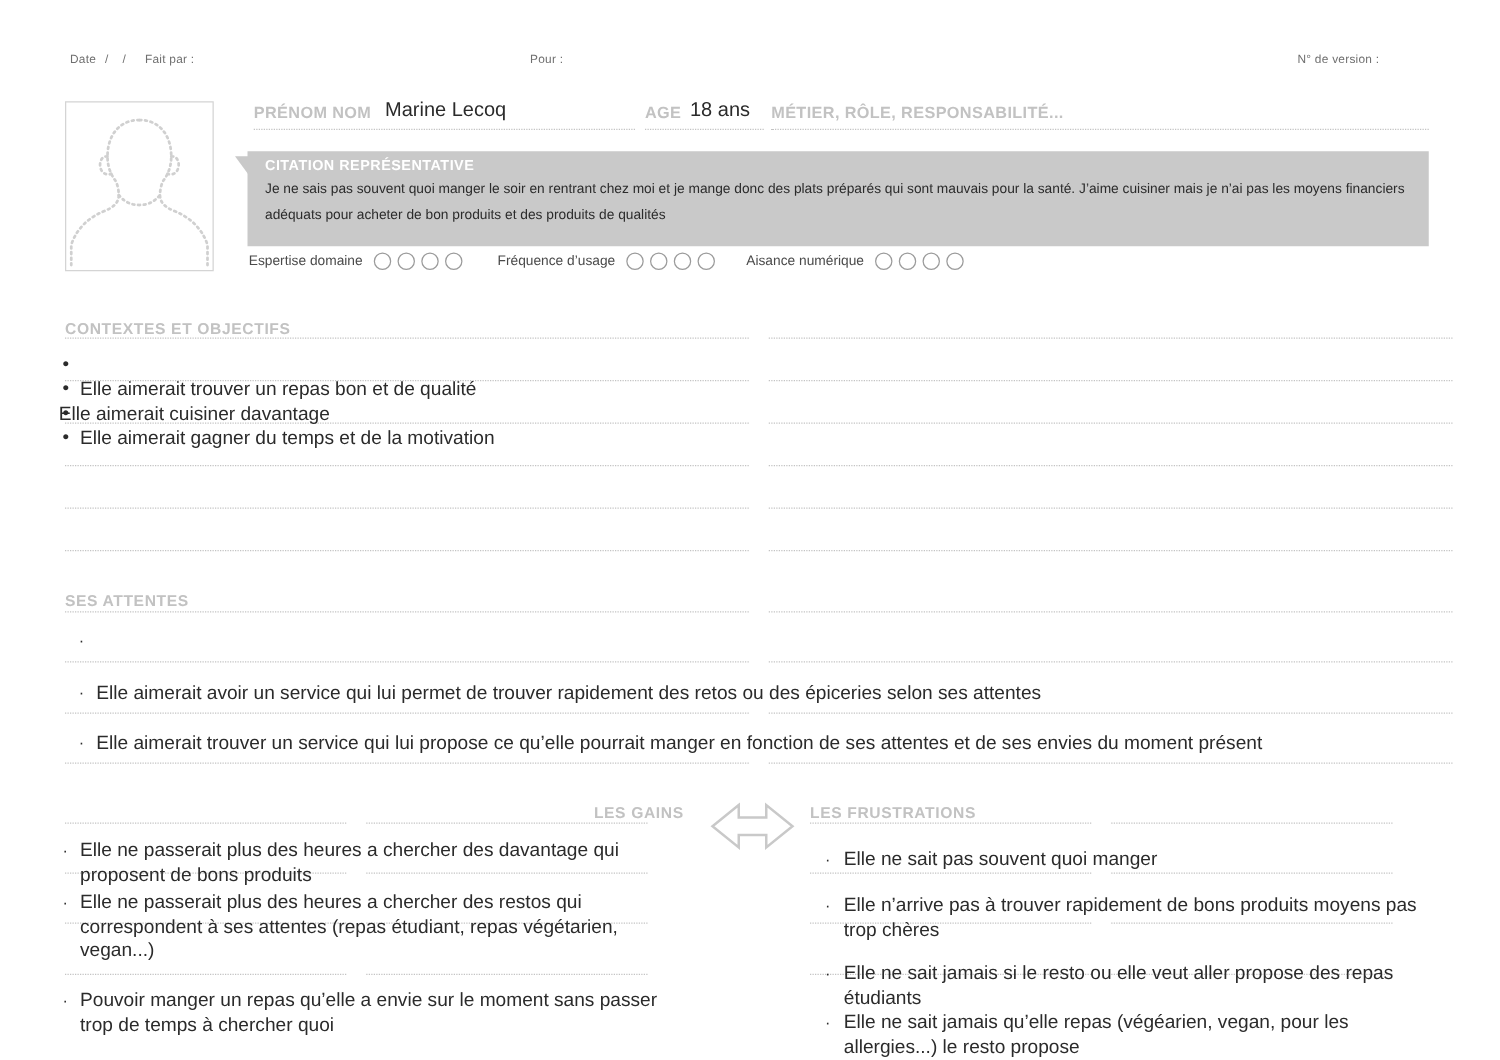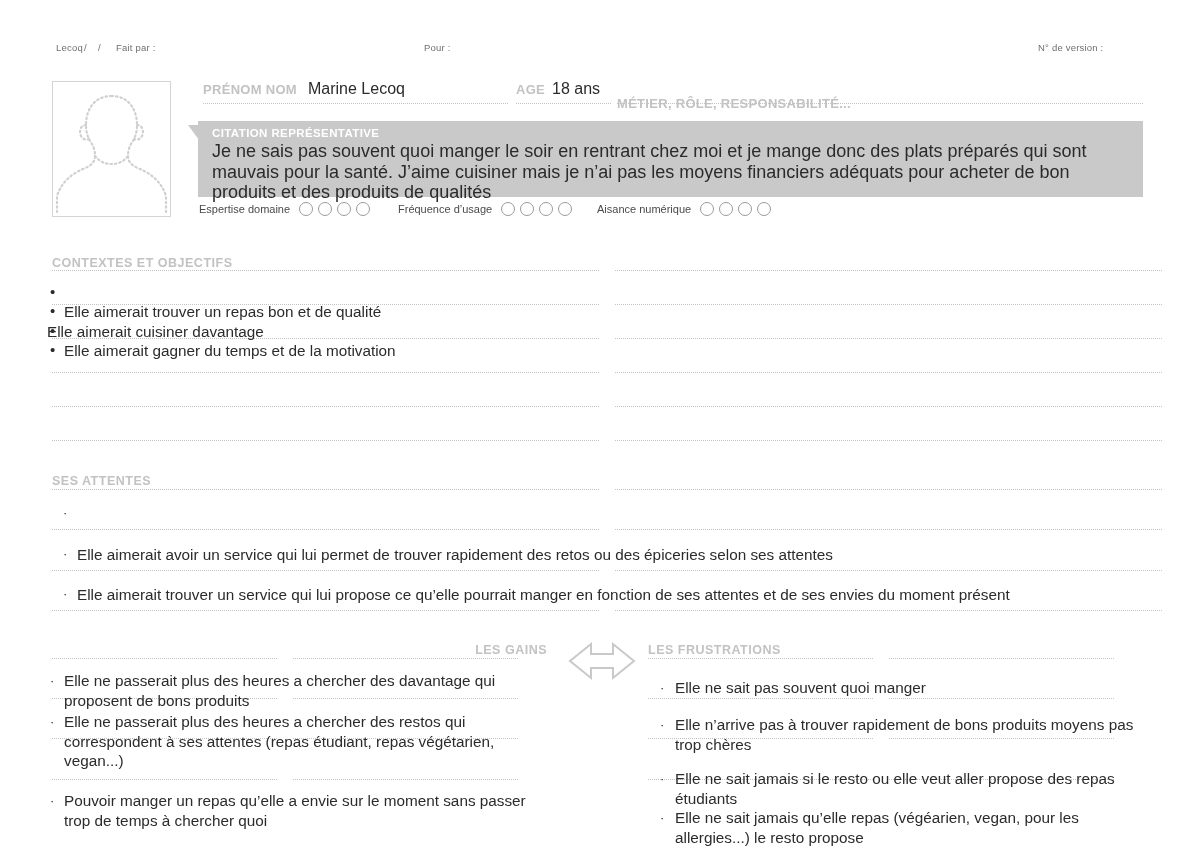--- a/index.html
+++ b/index.html
@@ -61,21 +61,21 @@
   .id-value {
     position: absolute;
     font-size: 16px;
     color: #2b2b2b;
     white-space: nowrap;
   }
   #lbl-prenom { left: 203px; top: 82px; }
   #val-prenom { left: 308px; top: 80px; }
   #lbl-age    { left: 516px; top: 82px; }
   #val-age    { left: 552px; top: 80px; }
-  #lbl-metier { left: 617px; top: 82px; margin-top: 14px; }
+  #lbl-metier { left: 617px; top: 82px; }
 
   
   .quote {
     position: absolute;
     left: 198px; top: 121px;
     width: 945px; height: 76px;
     background: #c9c9c9;
     padding: 5px 12px 6px 14px;
   }
   .quote-tail {
@@ -87,21 +87,21 @@
     border-bottom: 15px solid transparent;
   }
   .quote-title {
     font-size: 11.5px;
     font-weight: 700;
     color: #ffffff;
     letter-spacing: .4px;
     line-height: 14px;
   }
   .quote-text {
-    font-size: 18px;
+    font-size: 11px;
     color: #2b2b2b;
     line-height: 20.5px;
     margin-top: 1px;
   }
 
   
   .ratings { position: absolute; left: 199px; top: 202px; height: 18px; }
   .rating-group {
     position: absolute;
     display: flex;
@@ -146,21 +146,21 @@
 
   
   .arrow { position: absolute; left: 567px; top: 638px; }
 </style>
 </head>
 <body>
 
 <div class="sheet">
 
   <div class="meta-row">
-    <span class="meta-date">Lecoq</span>
+    <span class="meta-date">Date</span>
     <span class="meta-slash1">/</span>
     <span class="meta-slash2">/</span>
     <span class="meta-faitpar">Fait par :</span>
     <span class="meta-pour">Pour :</span>
     <span class="meta-version">N° de version :</span>
   </div>
 
   <div class="avatar-box">
     <svg class="avatar-svg" width="117" height="134" viewBox="0 0 117 134">
       <path d="M58.5 14 C41 14 33 28 33 43 C33 52 36 58 39 62 C41 65 42 70 42 74 C42 80 38 84 30 87 C18 92 8 101 4 114 L4 130" fill="none" stroke="#d0d0d0" stroke-width="2.2" stroke-dasharray="1.5 3" stroke-linecap="round"></path>

